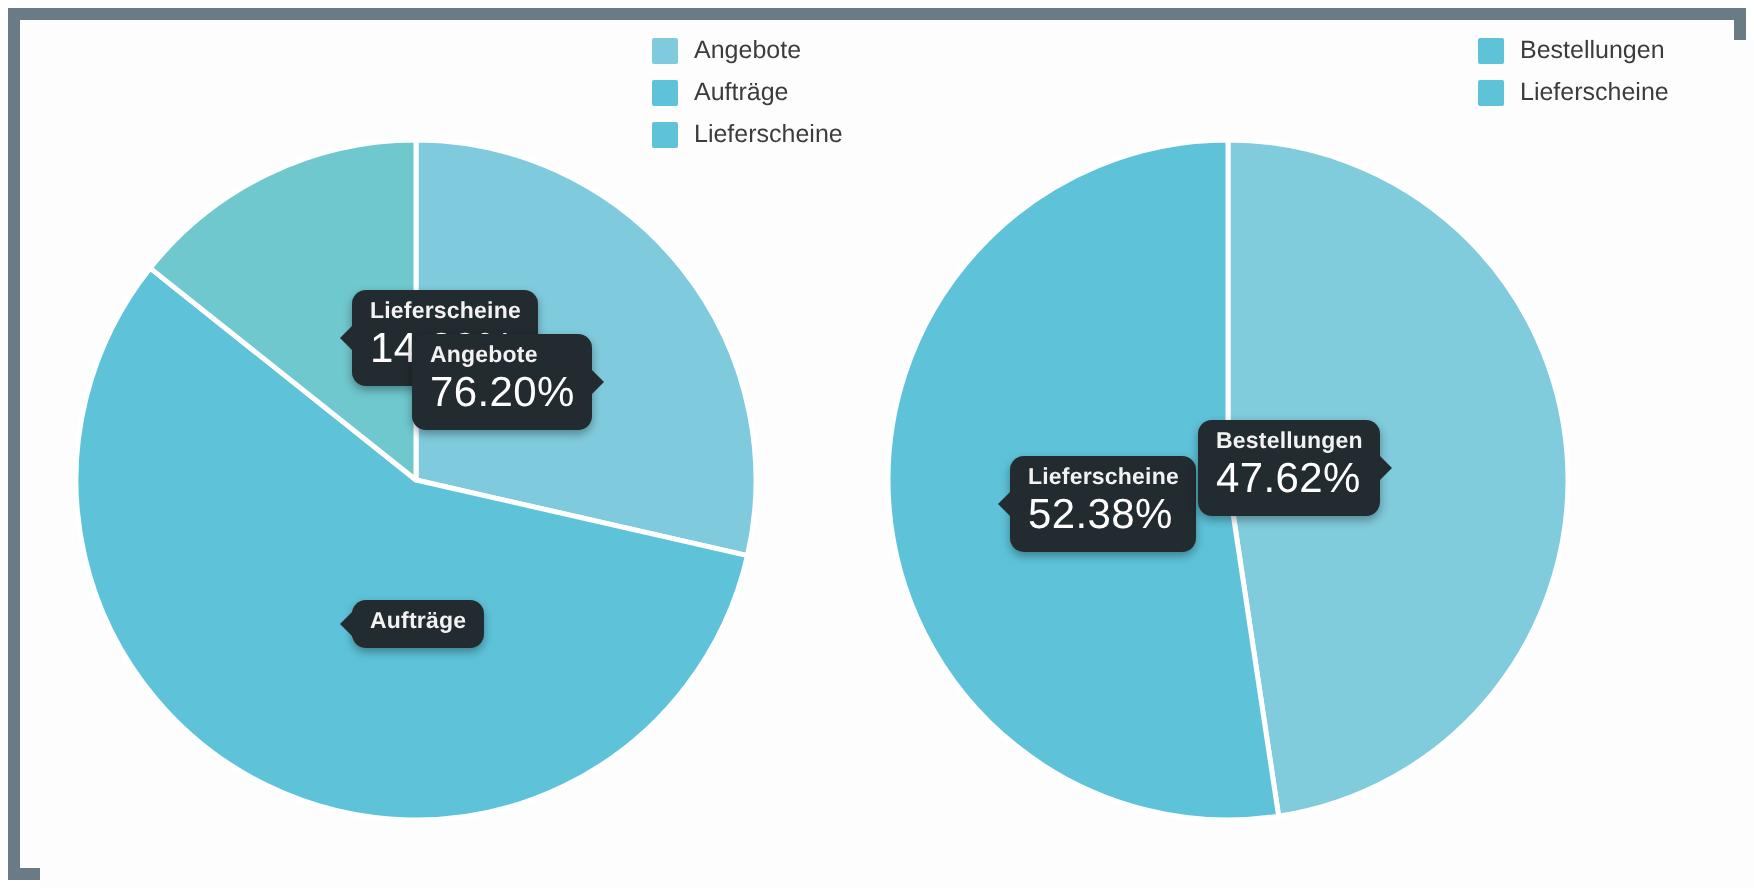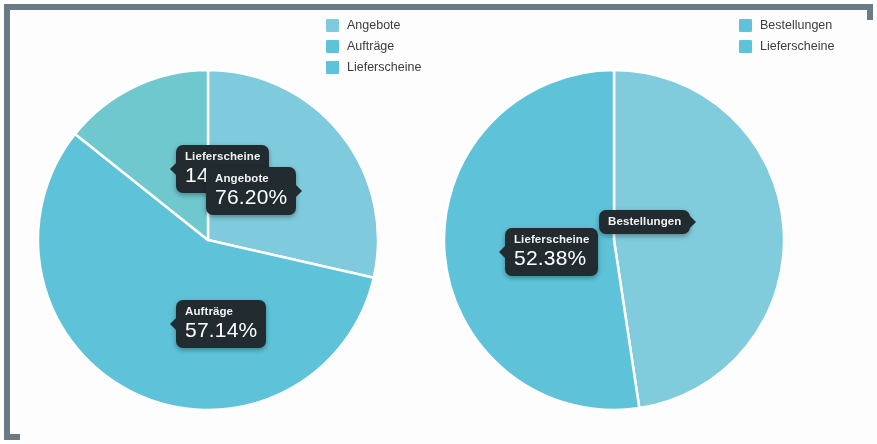--- a/index.html
+++ b/index.html
@@ -172,21 +172,20 @@
 
       <div class="tooltip nub-right" id="tt-l1" style="left:196px; top:157px;">
         <div class="nub"></div>
         <div class="t-title">Angebote</div>
         <div class="t-value">76.20%</div>
       </div>
 
       <div class="tooltip nub-left" id="tt-l2" style="left:166px; top:290px;">
         <div class="nub"></div>
         <div class="t-title">Aufträge</div>
-        <div class="t-value">57.14%</div>
       </div>
     </div>
 
     <div class="chart-panel" id="panel-right">
 
       <svg class="pie-svg" id="svg-right" width="427" height="424">
           <path d="M 192 230 L 192 60 A 170 170 0 0 1 217.32712604988552 398.1027563309216 Z" fill="#80cbdc" stroke="#ffffff" stroke-width="2.5" stroke-linejoin="round"></path>
           <path d="M 192 230 L 217.32712604988552 398.1027563309216 A 170 170 0 1 1 191.99999999999997 60 Z" fill="#5ec3d9" stroke="#ffffff" stroke-width="2.5" stroke-linejoin="round"></path>
         </svg>
 
@@ -203,17 +202,18 @@
 
       <div class="tooltip nub-left" id="tt-r0" style="left:83px; top:218px;">
         <div class="nub"></div>
         <div class="t-title">Lieferscheine</div>
         <div class="t-value">52.38%</div>
       </div>
 
       <div class="tooltip nub-right" id="tt-r1" style="left:177px; top:200px;">
         <div class="nub"></div>
         <div class="t-title">Bestellungen</div>
+        <div class="t-value">47.62%</div>
       </div>
     </div>
 
   </div>
 </div>
 
 </body></html>

